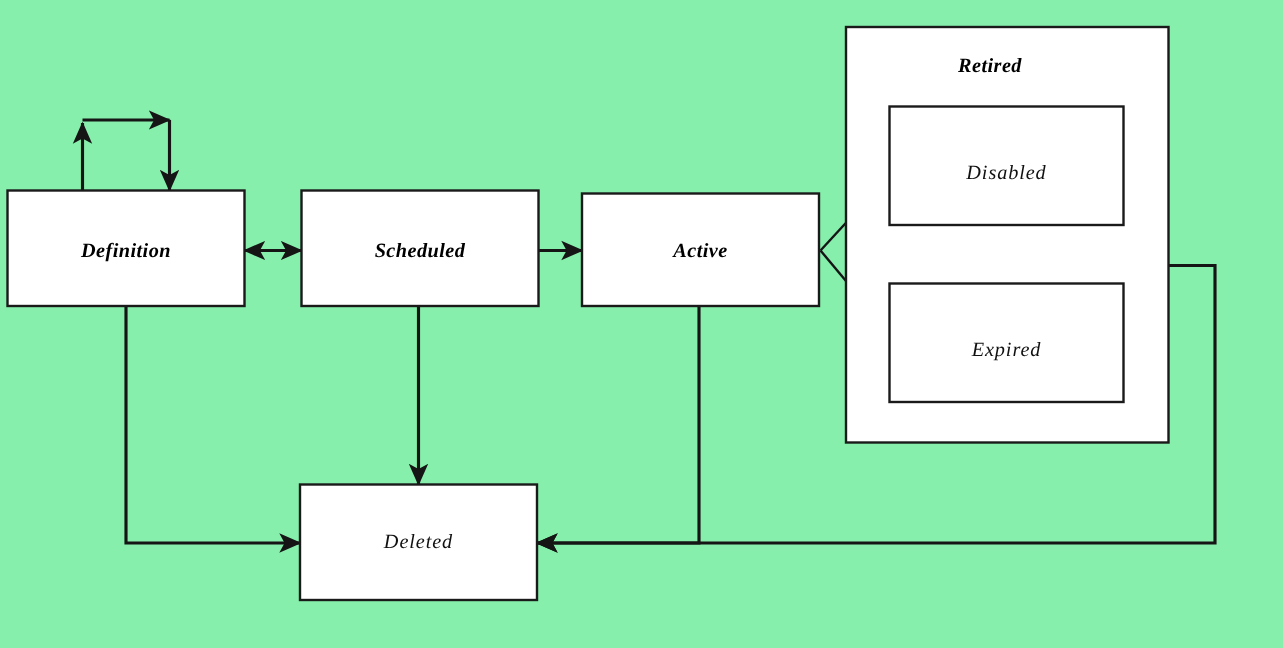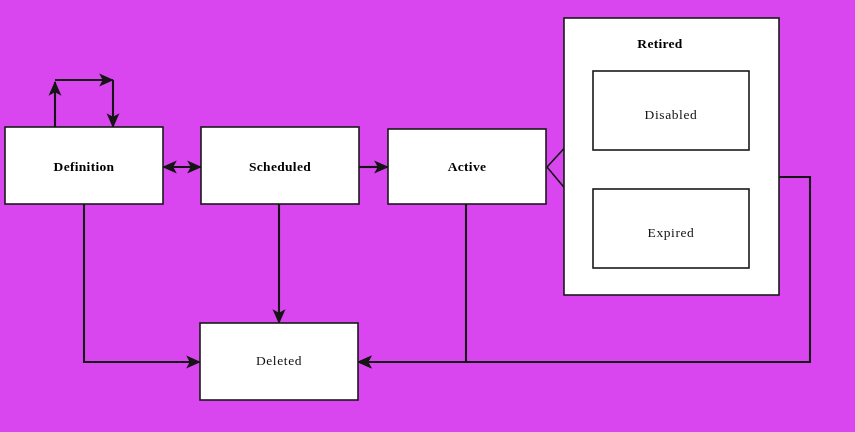--- a/index.html
+++ b/index.html
@@ -4,23 +4,24 @@
 <style>
   html, body {
     margin: 0;
     padding: 0;
     background: #ffffff;
   }
   #stage {
     position: relative;
     width: 855px;
     height: 432px;
-    background: #d946ef;
+    background: #86efac;
     overflow: hidden;
     font-family: "Liberation Serif", "DejaVu Serif", serif;
+    font-style: italic;
   }
   #diagram-svg {
     position: absolute;
     left: 0;
     top: 0;
     width: 855px;
     height: 432px;
   }
   .node-box {
     fill: #ffffff;

